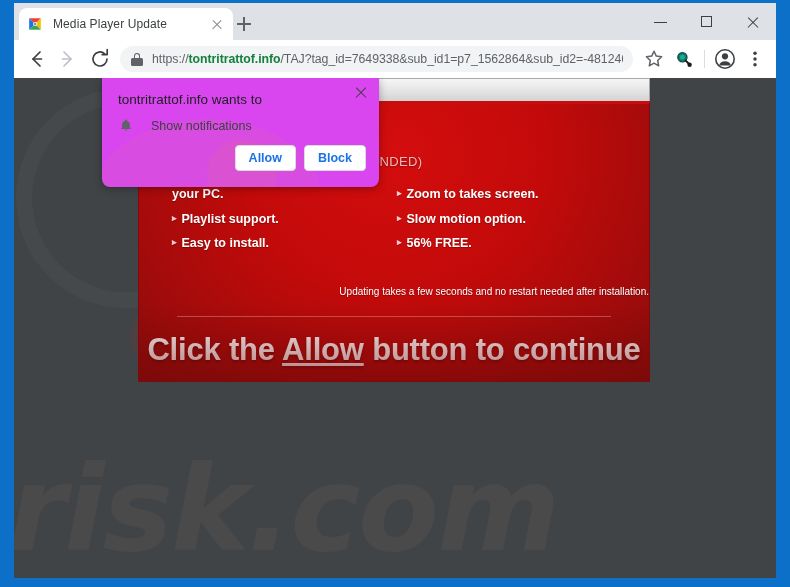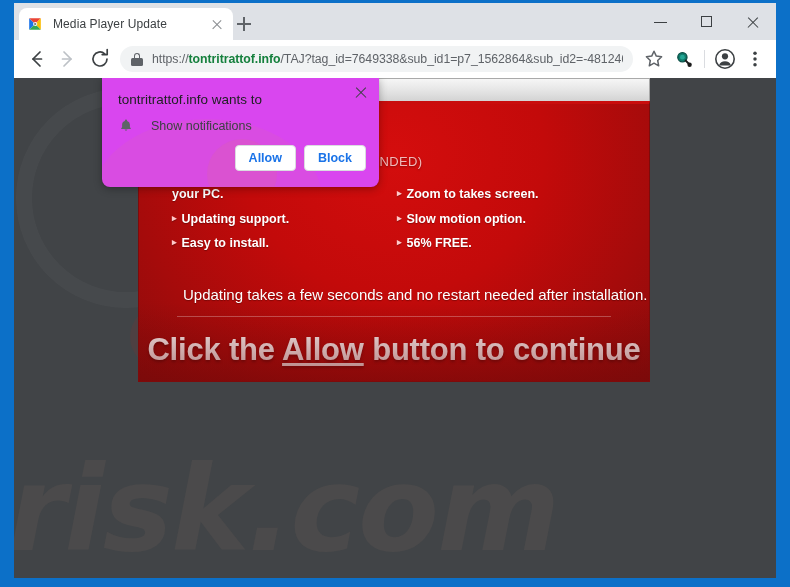--- a/index.html
+++ b/index.html
@@ -353,22 +353,22 @@
   .ad-li .bul {
     color: #ffc9c9;
     margin-right: 5px;
     font-size: 9px;
     vertical-align: 2px;
   }
   .ad-note {
     position: absolute;
     left: 0; right: 0;
     top: 182px;
-    text-align: left;
-    font-size: 15px;
+    text-align: right;
+    font-size: 10px;
     color: #ffffff;
     text-shadow: 0 1px 1px rgba(0,0,0,0.3);
     padding-left: 44px;
   }
   .ad-divider {
     position: absolute;
     left: 38px;
     right: 38px;
     top: 212px;
     height: 1px;
@@ -605,21 +605,21 @@
         <div class="ad-body">
 
           <div class="ad-title">
             <span>Video Update</span>
             <span class="sub">(RECOMMENDED)</span>
           </div>
 
           <div class="ad-cols">
             <div class="ad-col">
               <div class="ad-li"><span>your PC.</span></div>
-              <div class="ad-li"><span class="bul">▸</span><span>Updating support.</span></div>
+              <div class="ad-li"><span class="bul">▸</span><span>Playlist support.</span></div>
               <div class="ad-li"><span class="bul">▸</span><span>Easy to install.</span></div>
             </div>
             <div class="ad-col">
               <div class="ad-li"><span class="bul">▸</span><span>Zoom to takes screen.</span></div>
               <div class="ad-li"><span class="bul">▸</span><span>Slow motion option.</span></div>
               <div class="ad-li"><span class="bul">▸</span><span>56% FREE.</span></div>
             </div>
           </div>
 
           <div class="ad-note">Updating takes a few seconds and no restart needed after installation.</div>

